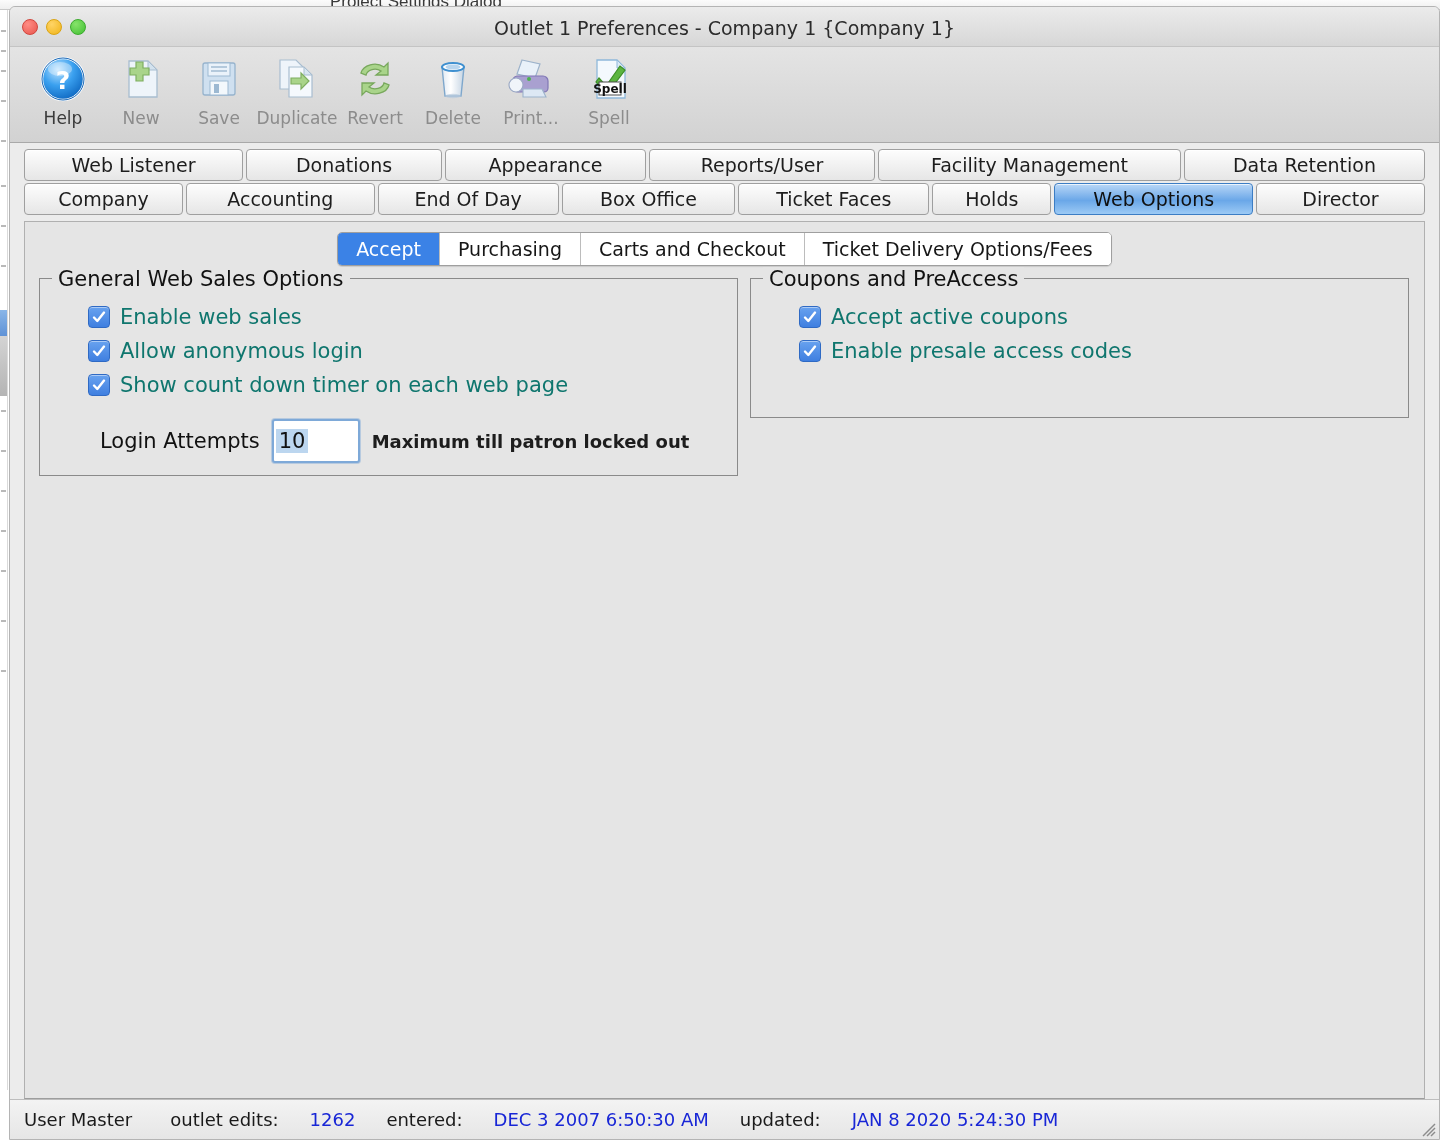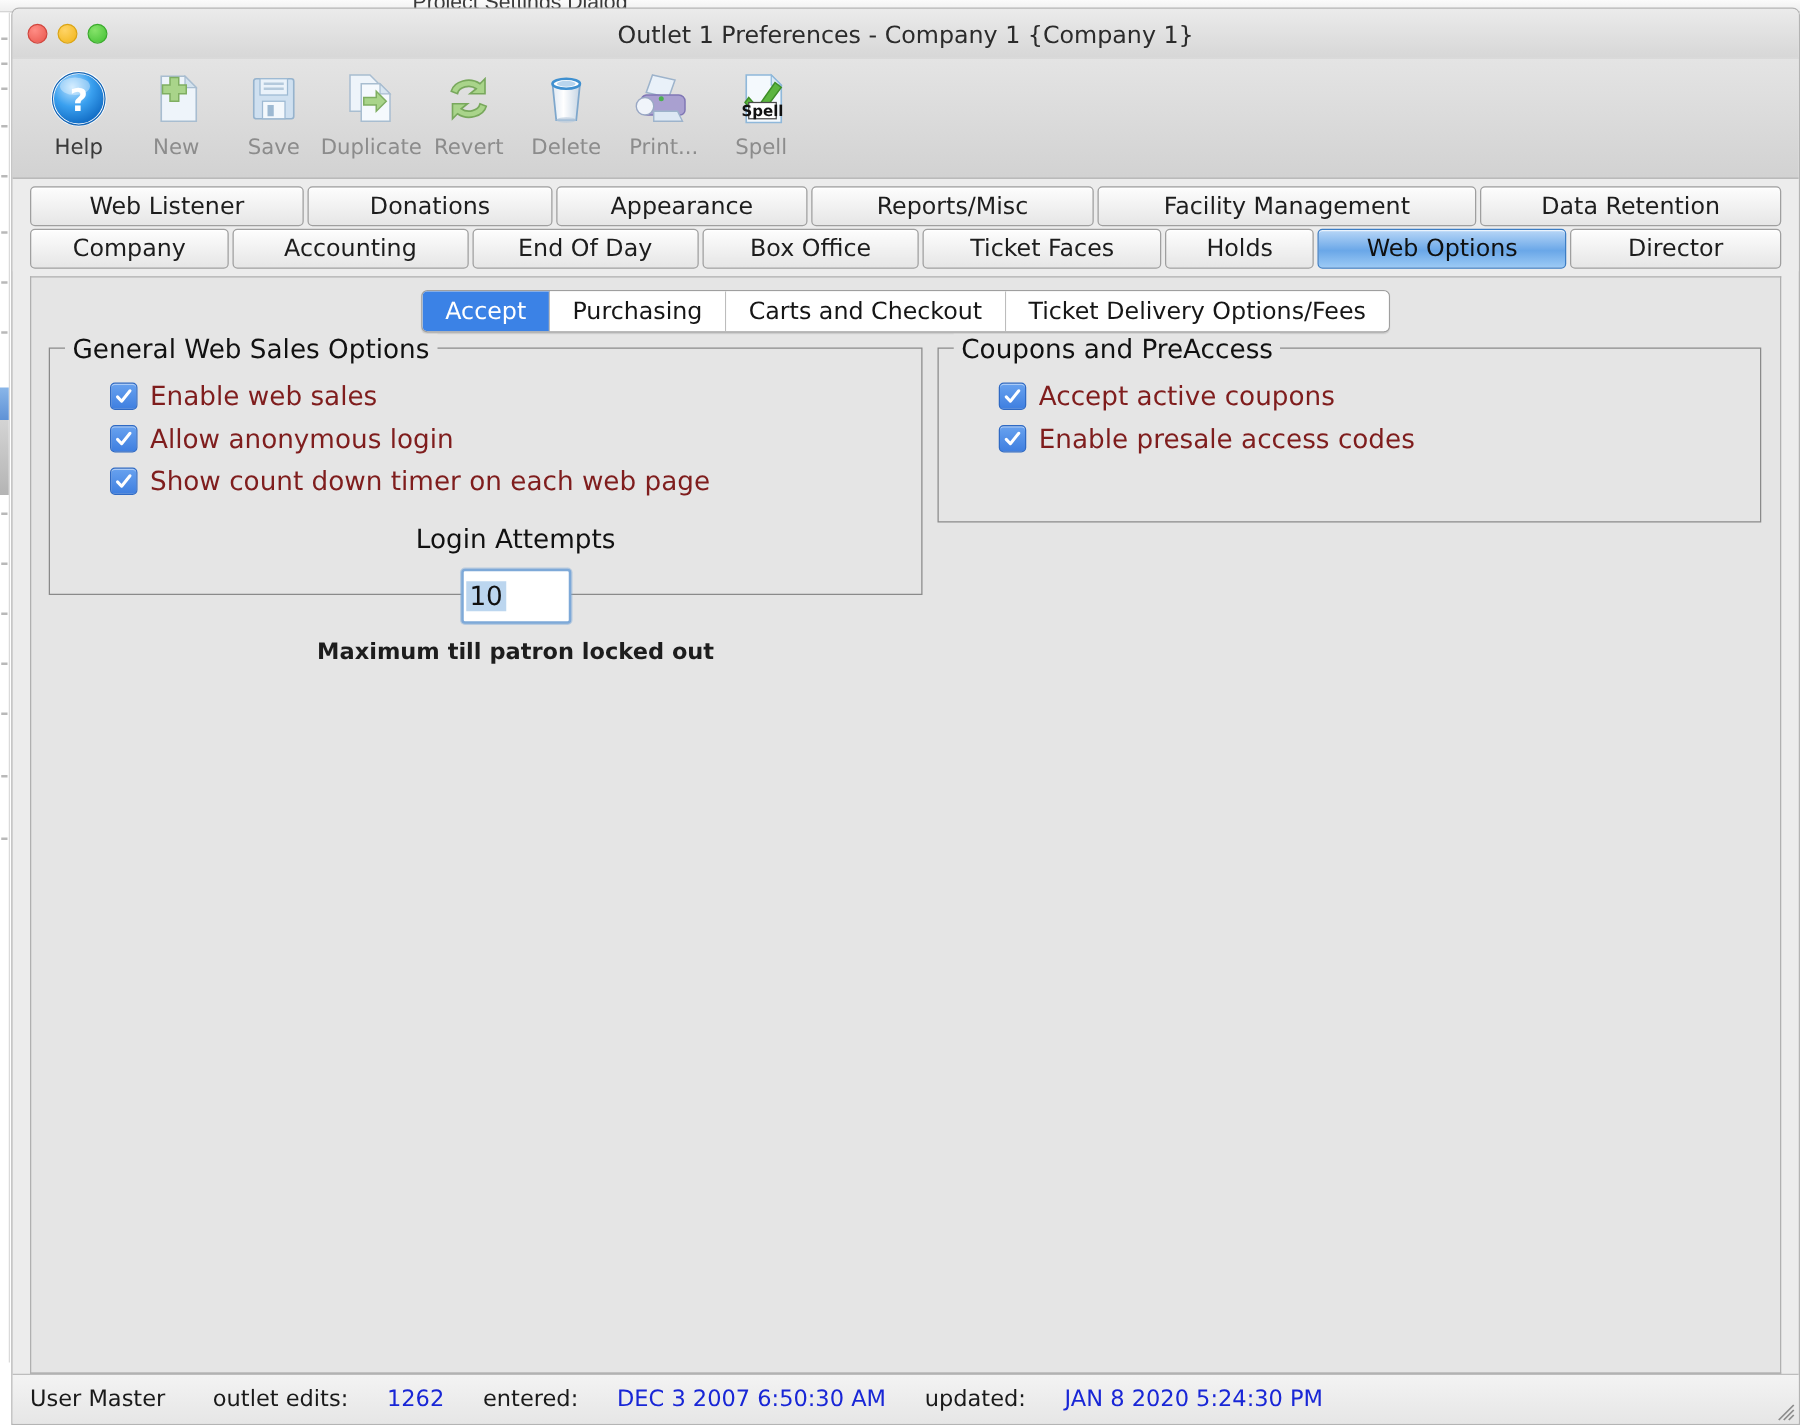--- a/index.html
+++ b/index.html
@@ -263,32 +263,31 @@
     border: 1px solid #2f6ac4;
     display: flex;
     align-items: center;
     justify-content: center;
     flex: 0 0 22px;
     box-shadow: inset 0 1px 0 rgba(255,255,255,0.45);
   }
   .checkbox svg { display: block; }
   .check-label {
     font-size: 21px;
-    color: #7f1d1d;
+    color: #0f766e;
     font-family: "DejaVu Sans", sans-serif;
     white-space: nowrap;
   }
 
   
   #login-attempts-row {
     display: flex;
     align-items: center;
     gap: 12px;
     margin: 22px 0 0 48px;
-    flex-direction: column;
   }
   #login-attempts-label {
     font-size: 21px;
     color: #111111;
     font-family: "DejaVu Sans", sans-serif;
   }
   #login-attempts-field {
     width: 88px; height: 44px;
     background: #ffffff;
     border: 2px solid #7ea9d8;
@@ -500,21 +499,21 @@
     </div>
 
   </div>
 
   <div id="tab-rows">
 
     <div class="tab-row">
       <div class="tab" style="flex-basis:178px">Web Listener</div>
       <div class="tab" style="flex-basis:155px">Donations</div>
       <div class="tab" style="flex-basis:160px">Appearance</div>
-      <div class="tab" style="flex-basis:185px">Reports/Misc</div>
+      <div class="tab" style="flex-basis:185px">Reports/User</div>
       <div class="tab" style="flex-basis:262px">Facility Management</div>
       <div class="tab" style="flex-basis:200px">Data Retention</div>
     </div>
 
     <div class="tab-row">
       <div class="tab" style="flex-basis:160px">Company</div>
       <div class="tab" style="flex-basis:190px">Accounting</div>
       <div class="tab" style="flex-basis:182px">End Of Day</div>
       <div class="tab" style="flex-basis:175px">Box Office</div>
       <div class="tab" style="flex-basis:192px">Ticket Faces</div>

